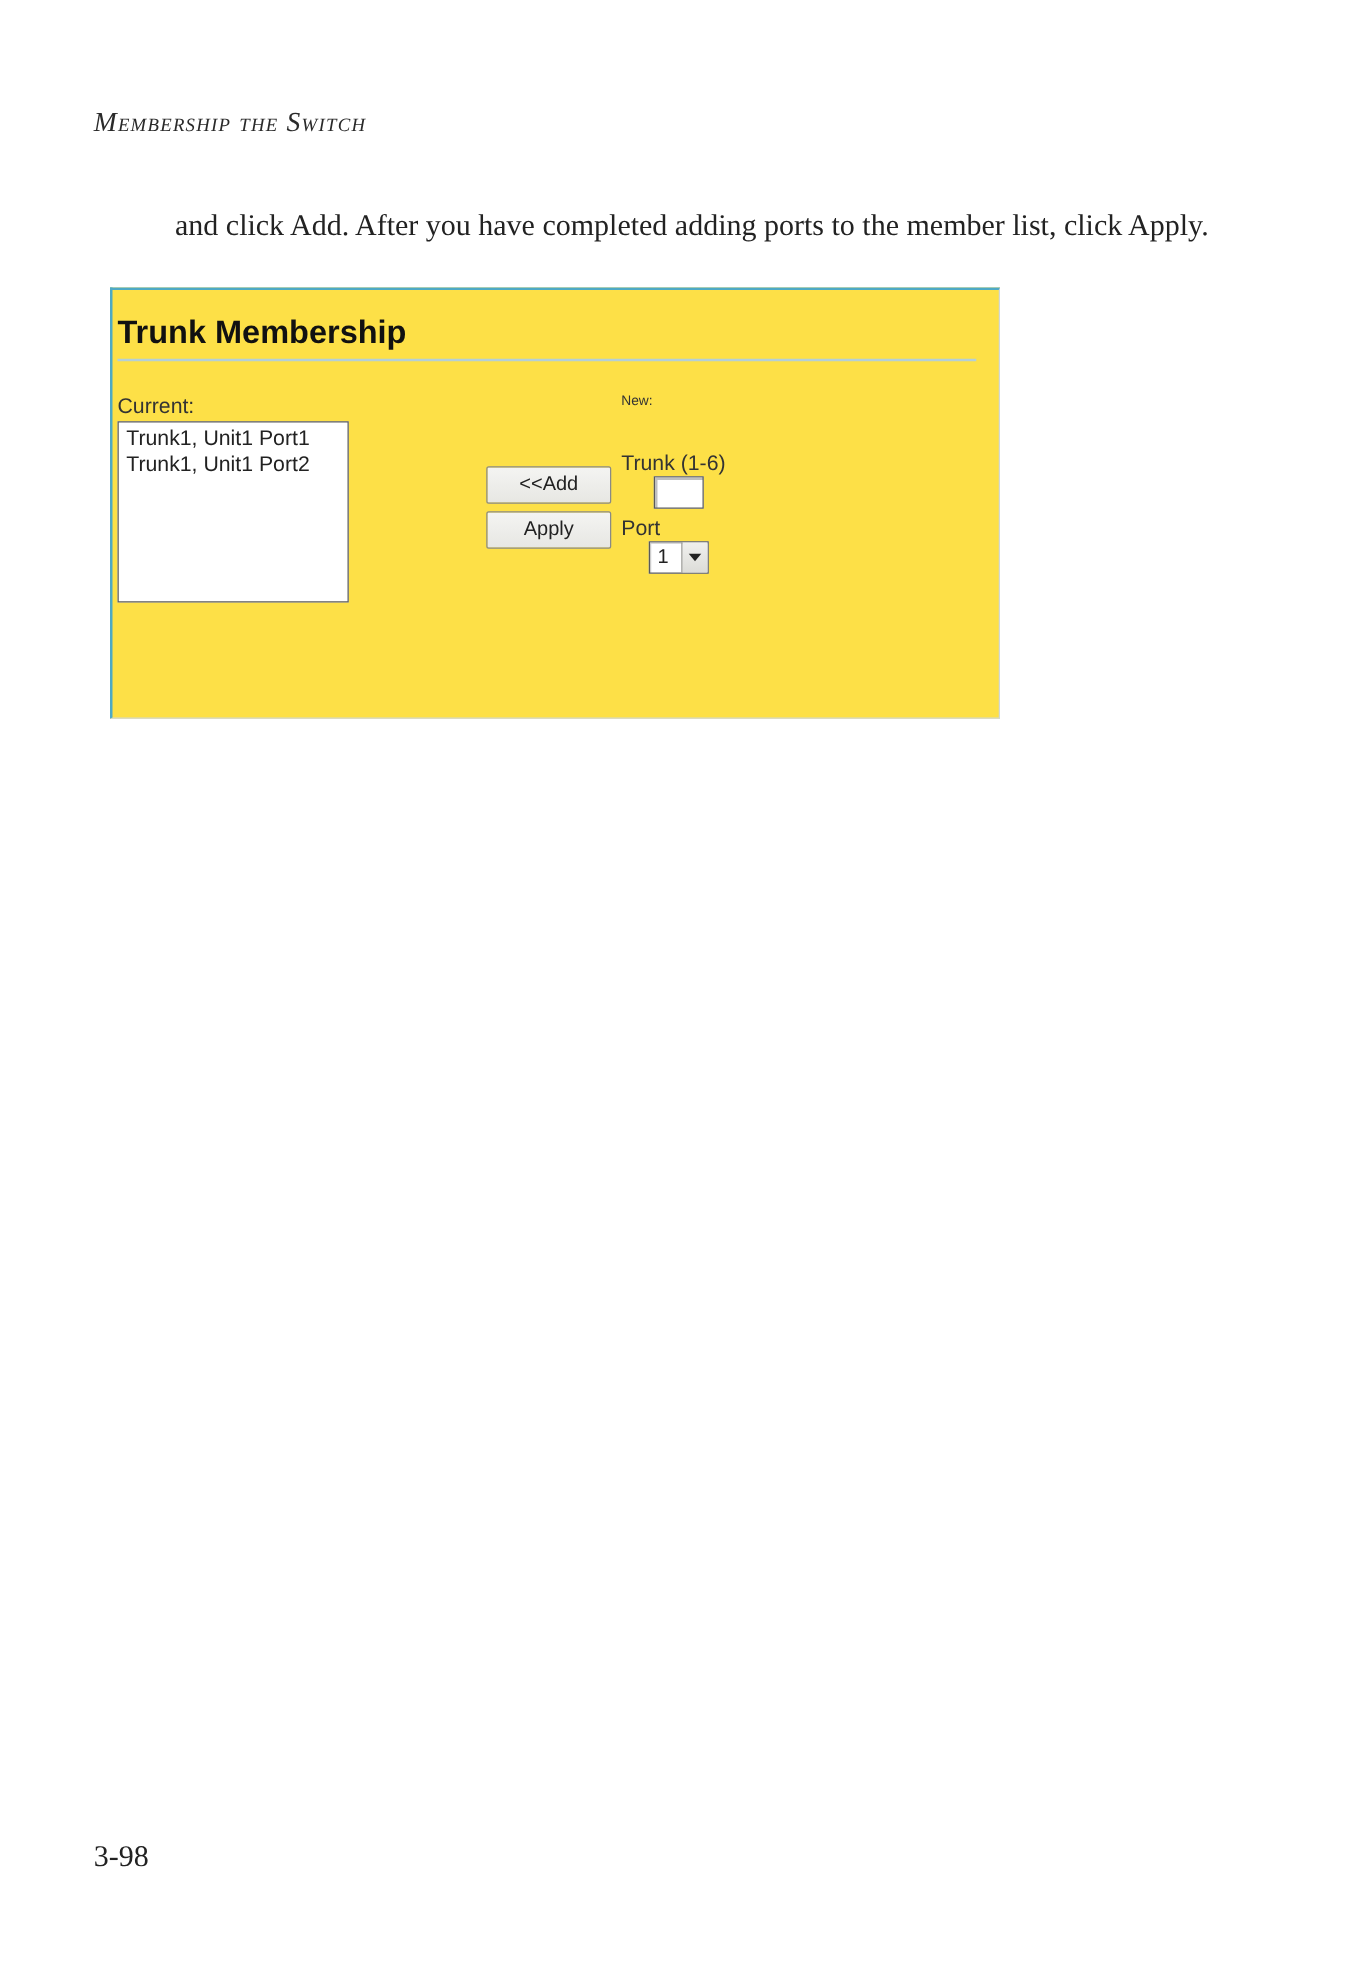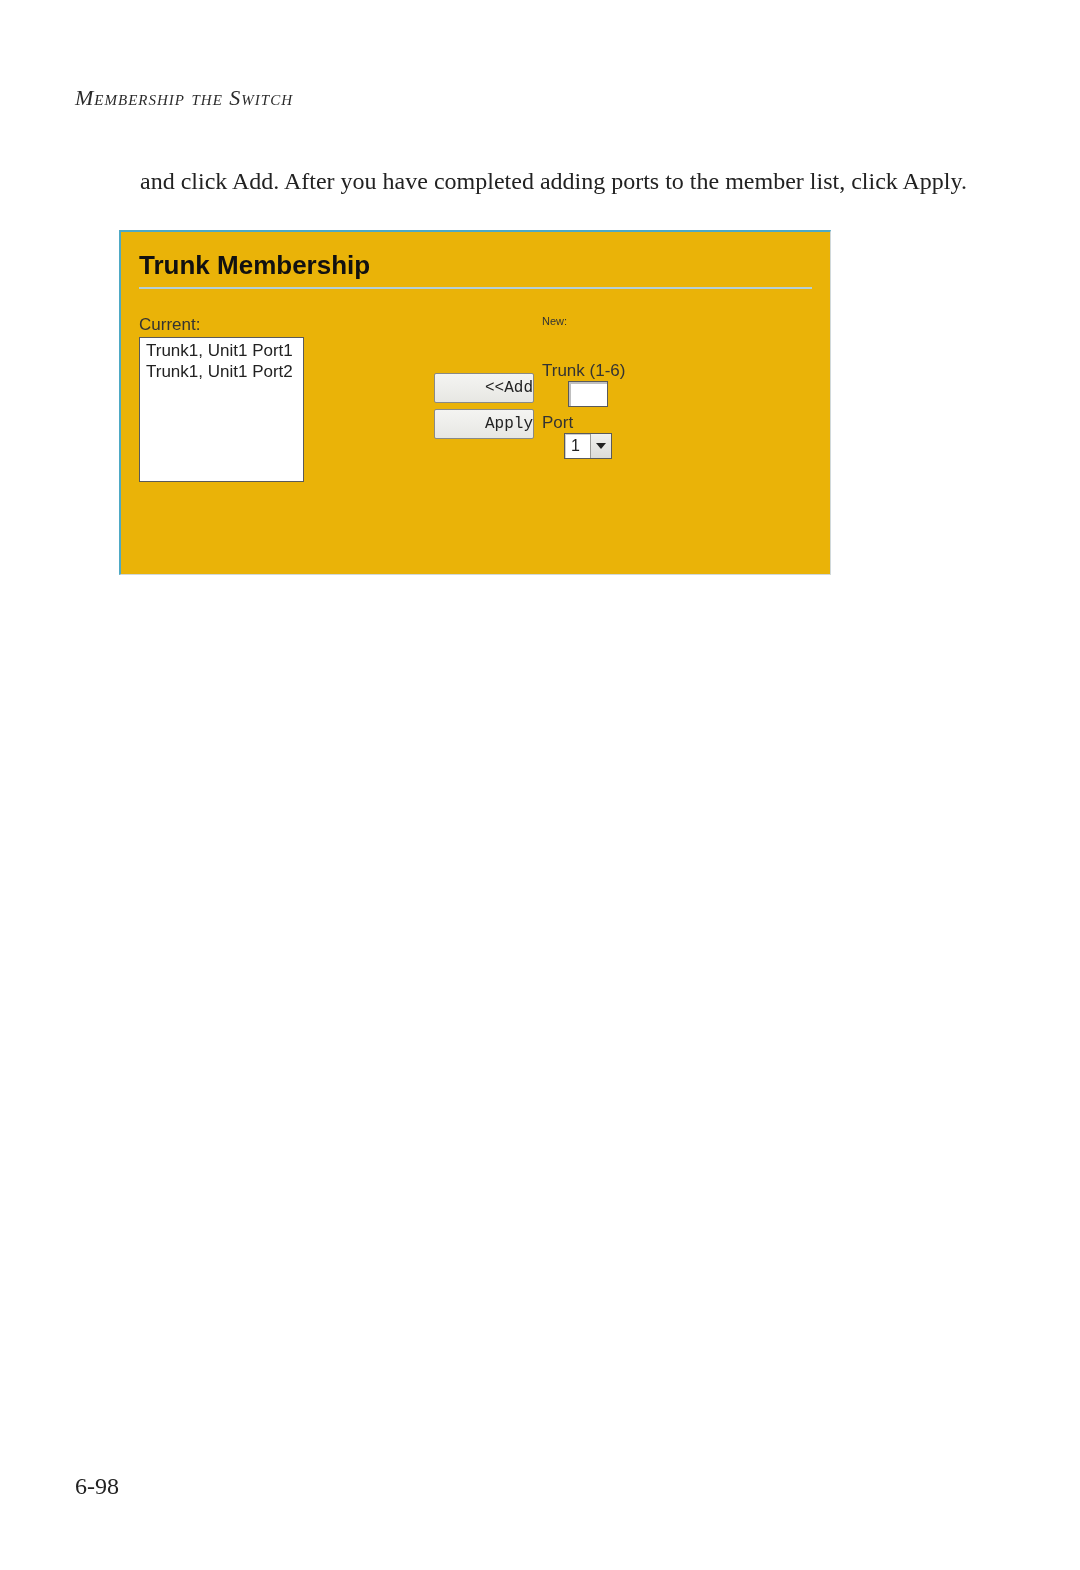--- a/index.html
+++ b/index.html
@@ -38,28 +38,27 @@
     font-size: 24px;
     line-height: 1.35;
     color: #222;
   }
   .panel-wrap {
     position: absolute;
     top: 230px;
     left: 88px;
     width: 712px;
     height: 345px;
-    background: #eab308;
+    background: #fde047;
     border-left: 2px solid #4ea9c5;
     border-top: 2px solid #4ea9c5;
     border-right: 1px solid #d0d8da;
     border-bottom: 1px solid #d0d8da;
     box-sizing: border-box;
-    padding: 18px 18px 14px 18px;
-    margin-left: 31px;
+    padding: 18px 18px 14px 4px;
   }
   .panel-title {
     font-family: Arial, Helvetica, sans-serif;
     font-size: 26px;
     font-weight: bold;
     color: #111;
     margin: 0 0 6px 0;
   }
   .panel-hr {
     border: none;
@@ -79,21 +78,21 @@
   }
   .col-current {
     width: 295px;
   }
   .cur-label {
     font-size: 17px;
     color: #333;
     margin-bottom: 2px;
   }
   .listbox {
-    width: 165px;
+    width: 185px;
     height: 145px;
     border: 1px solid #5a5a5a;
     background: #ffffff;
     box-sizing: border-box;
     padding: 2px 6px;
     font-size: 17px;
     line-height: 1.25;
     color: #222;
     overflow: hidden;
   }
@@ -105,28 +104,28 @@
     width: 102px;
     display: flex;
     flex-direction: column;
     gap: 6px;
     margin-top: 58px;
   }
   .btn {
     height: 30px;
     width: 100px;
     font-size: 16px;
-    font-family: Liberation Mono, monospace;
+    font-family: Liberation Sans, sans-serif;
     color: #222;
     background: linear-gradient(#f4f4f2, #e7e7e3);
     border: 1px solid #8a8a86;
     border-radius: 2px;
     cursor: pointer;
     padding: 0;
-    text-align: right;
+    text-align: center;
   }
   .col-new {
     margin-left: 6px;
   }
   .new-label {
     font-size: 11px;
     color: #333;
     margin-bottom: 34px;
   }
   .field-row {
@@ -234,15 +233,15 @@
             <span class="select-val">1</span>
             <span class="select-btn">
               <span class="arrow-down"></span>
             </span>
           </div>
         </div>
       </div>
     </div>
   </div>
 
-  <div class="page-number">6-98</div>
+  <div class="page-number">3-98</div>
 
 </div>
 
 </body></html>

